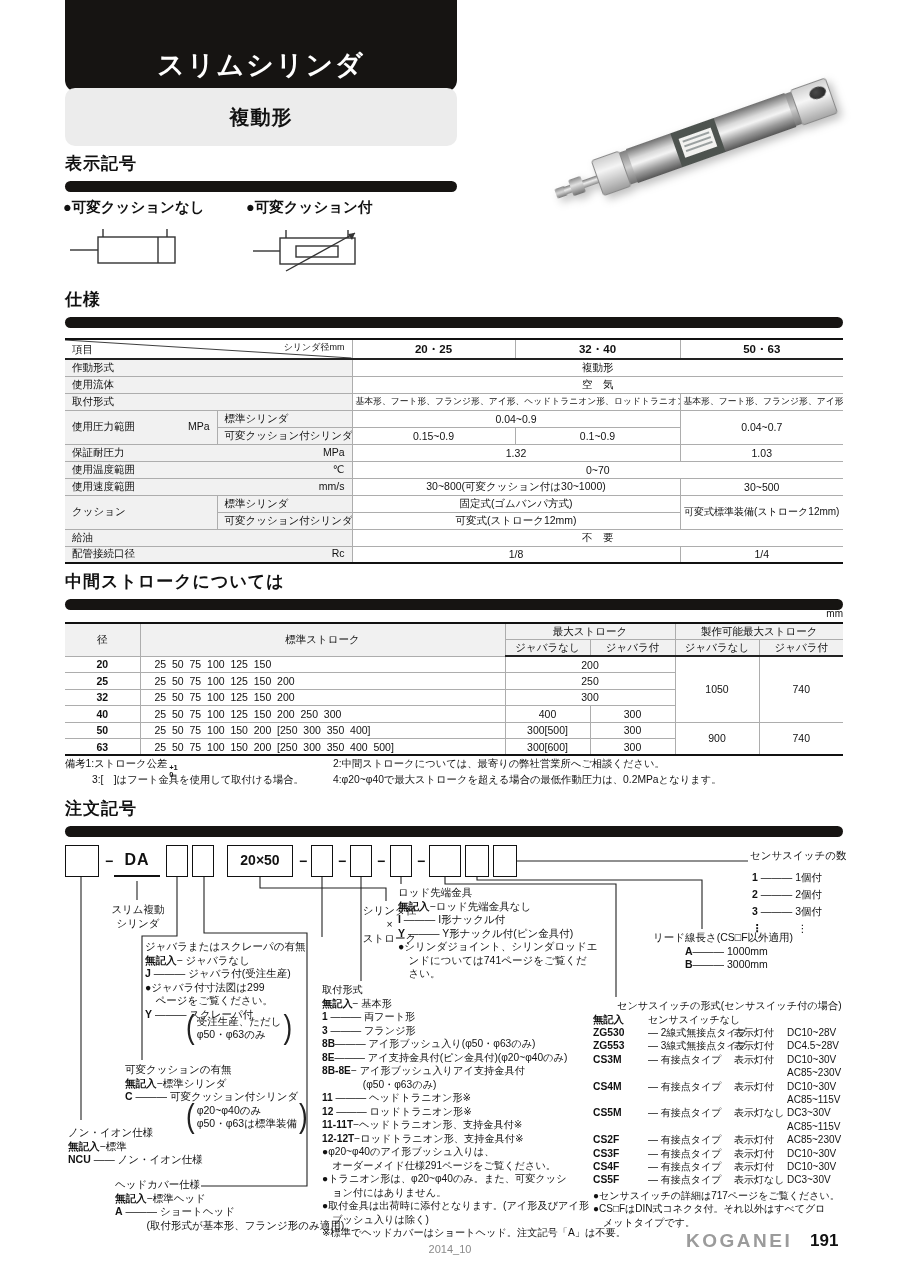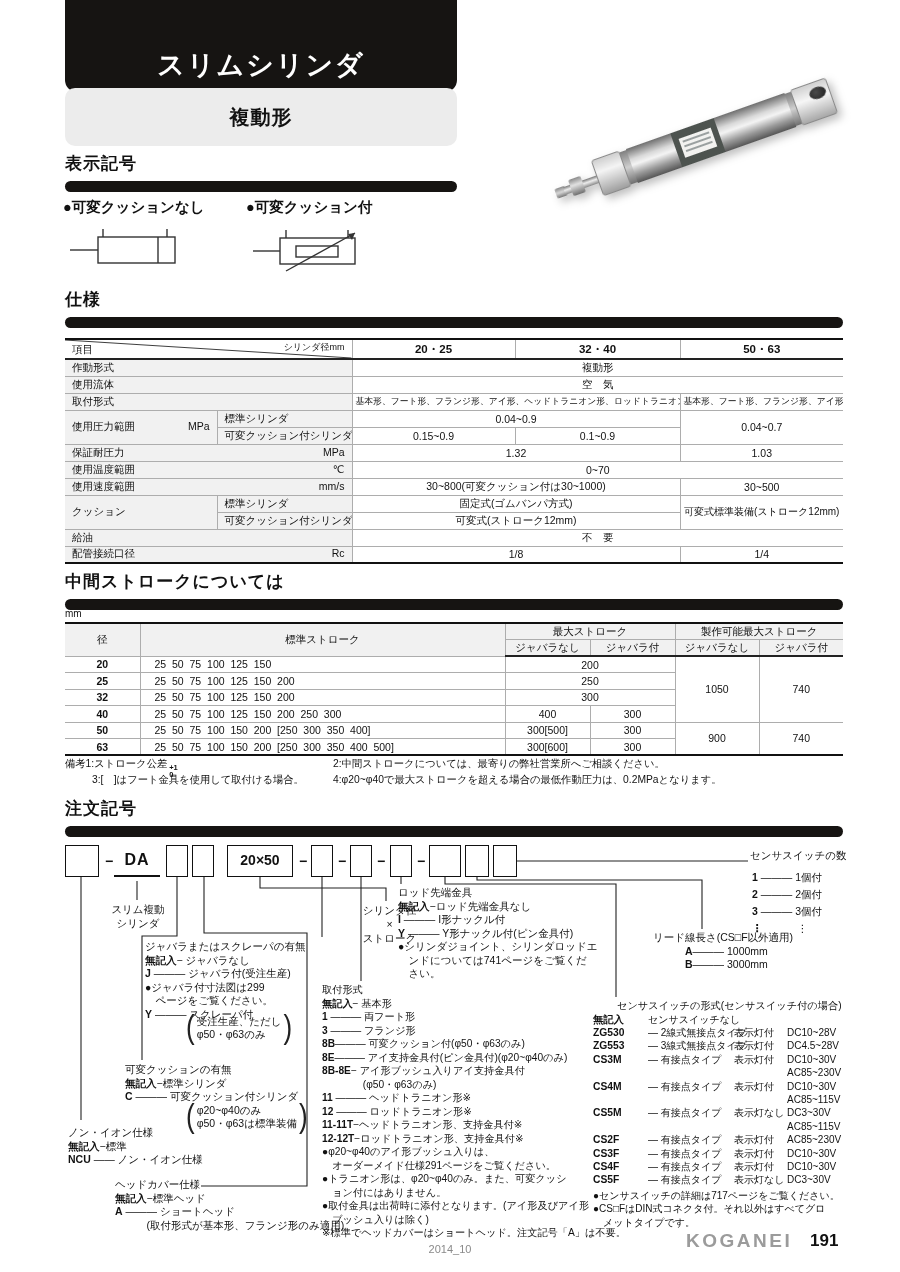--- a/index.html
+++ b/index.html
@@ -66,21 +66,21 @@
   .small95 { font-size:10px; }
   .stroke-table { position:absolute; left:65px; top:622px; width:778px;
     border-top:2.5px solid #111; border-bottom:2.5px solid #111; font-size:10.5px; }
   .stroke-table td { border:1px solid #adadad; height:16.5px; text-align:center; padding:0 3px; white-space:nowrap; overflow:hidden; }
   .stroke-table td:first-child { border-left:none; }
   .stroke-table td:last-child { border-right:none; }
   .stroke-table .hd { background:#f1f1f1; font-weight:normal; }
   .stroke-table .hrow2 td { border-bottom:2px solid #222; }
   .stroke-table .bore { font-weight:bold; }
   .stroke-table .strk { text-align:left; padding-left:14px; white-space:pre; }
-  .mm-note { position:absolute; left:65px; top:608px; width:778px; font-size:10px; }
+  .mm-note { position:absolute; left:65px; top:608px; width:778px; text-align:right; font-size:10px; }
   .notes { position:absolute; font-size:10.3px; line-height:15px; white-space:nowrap; }
   .tol { display:inline-flex; flex-direction:column; font-size:7.5px; line-height:7px; vertical-align:-3px; margin-left:2px; font-weight:bold; }
   
   .obox { position:absolute; top:845px; height:32px; border:1.6px solid #111; background:#fff; }
   .odash { position:absolute; top:845px; height:32px; line-height:32px; font-weight:bold; font-size:14px; }
   .oda { position:absolute; top:845px; height:32px; line-height:30px; font-weight:bold; font-size:16px;
     text-align:center; border-bottom:2px solid #111; letter-spacing:1px; }
   .obore { line-height:29px; text-align:center; font-weight:bold; font-size:14px; }
   .olabel { position:absolute; font-size:10.5px; line-height:13.5px; white-space:nowrap; }
   .olabel .tt { display:block; }
@@ -419,21 +419,21 @@
         <div class="ln"><b></b><span>　さい。</span></div>
       </div>
   </div>
 
   <div class="olabel" style="left:322px; top:983px; font-size:10.2px;">
     <span class="tt">取付形式</span>
     <div>
         <div class="ln"><b>無記入</b><span>− 基本形</span></div>
         <div class="ln"><b>1</b><span> ——— 両フート形</span></div>
         <div class="ln"><b>3</b><span> ——— フランジ形</span></div>
-        <div class="ln"><b>8B</b><span>——— 可変クッション付(φ50・φ63のみ)</span></div>
+        <div class="ln"><b>8B</b><span>——— アイ形ブッシュ入り(φ50・φ63のみ)</span></div>
         <div class="ln"><b>8E</b><span>——— アイ支持金具付(ピン金具付)(φ20~φ40のみ)</span></div>
         <div class="ln"><b>8B-8E</b><span>− アイ形ブッシュ入りアイ支持金具付</span></div>
         <div class="ln"><b></b><span>　　　　(φ50・φ63のみ)</span></div>
         <div class="ln"><b>11</b><span> ——— ヘッドトラニオン形※</span></div>
         <div class="ln"><b>12</b><span> ——— ロッドトラニオン形※</span></div>
         <div class="ln"><b>11-11T</b><span>−ヘッドトラニオン形、支持金具付※</span></div>
         <div class="ln"><b>12-12T</b><span>−ロッドトラニオン形、支持金具付※</span></div>
         <div class="ln"><b></b><span>●φ20~φ40のアイ形ブッシュ入りは、</span></div>
         <div class="ln"><b></b><span>　オーダーメイド仕様291ページをご覧ください。</span></div>
         <div class="ln"><b></b><span>●トラニオン形は、φ20~φ40のみ。また、可変クッシ</span></div>

